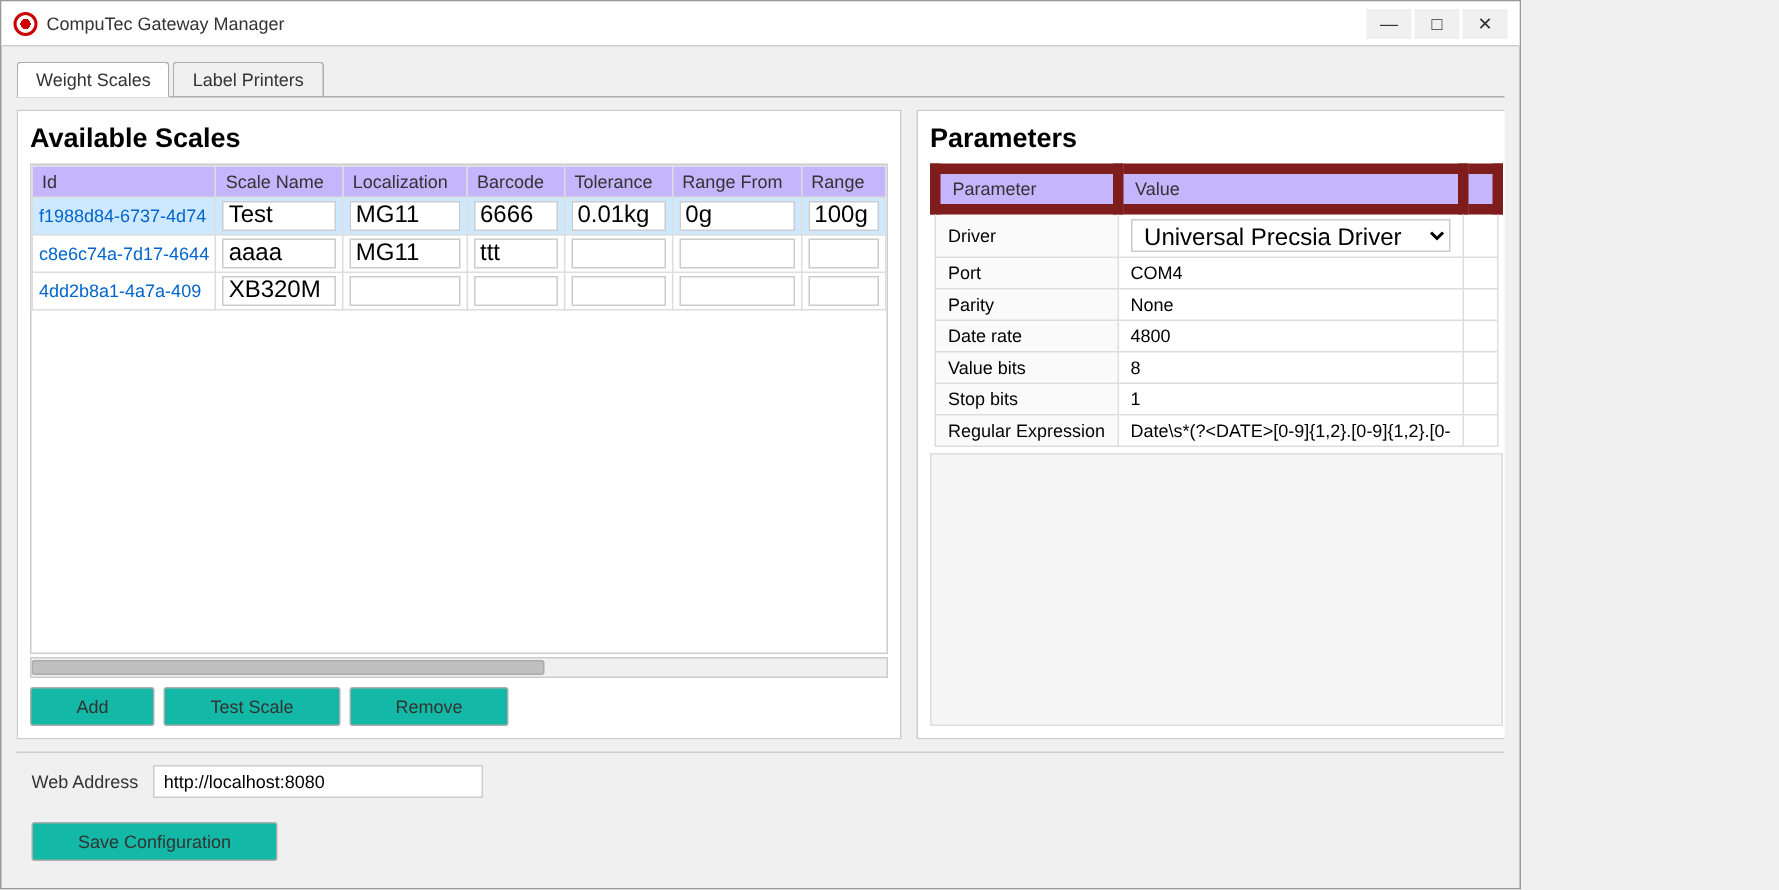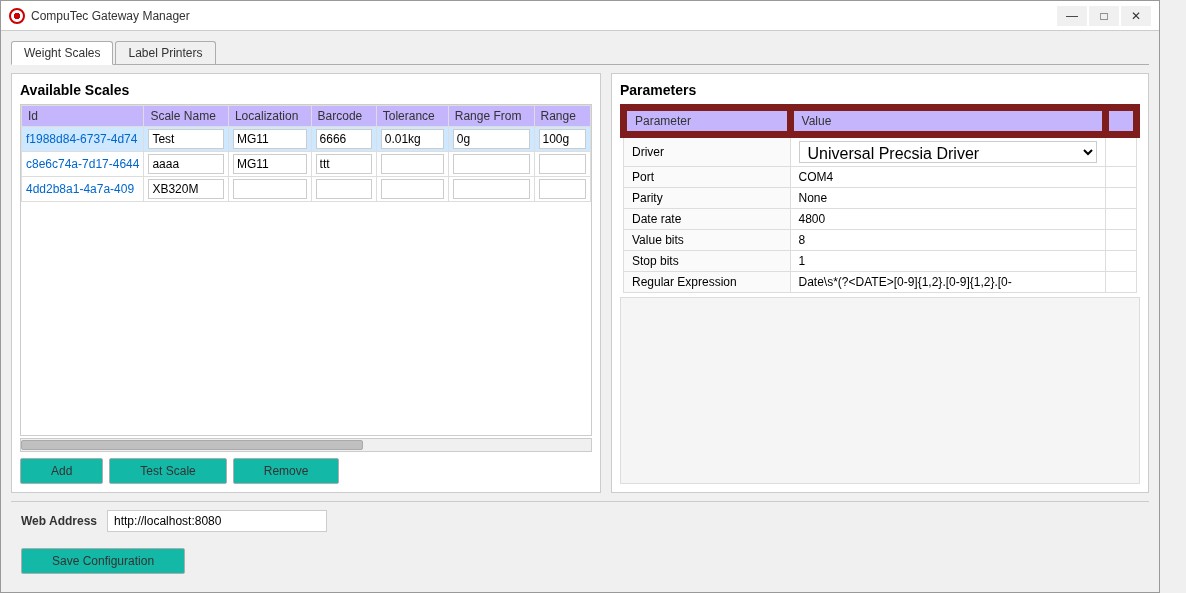--- a/index.html
+++ b/index.html
@@ -3,21 +3,21 @@
   <meta charset="utf-8">
   <style>
     * { box-sizing: border-box; margin: 0; padding: 0; }
     body {
       font-family: 'Segoe UI', Tahoma, Geneva, Verdana, sans-serif;
       font-size: 12px;
       background: #f0f0f0;
       user-select: none;
     }
     .window {
-      width: 1160px;
+      width: 1014px;
       height: 593px;
       background: #f0f0f0;
       border: 1px solid #999;
       display: flex;
       flex-direction: column;
     }
     .title-bar {
       background: #ffffff;
       height: 30px;
       display: flex;
@@ -96,21 +96,21 @@
     .left-panel {
       flex: 0 0 590px;
       display: flex;
       flex-direction: column;
       border: 1px solid #ccc;
       background: #ffffff;
       padding: 8px;
     }
 
     .panel-title {
-      font-size: 14px;
+      font-size: 18px;
       font-weight: bold;
       margin-bottom: 6px;
       color: #000;
     }
 
     .table-container {
       flex: 1;
       overflow: auto;
       border: 1px solid #ccc;
     }
@@ -139,21 +139,21 @@
     }
     .id-link {
       color: #0066cc;
       text-decoration: none;
     }
 
     .cell-input {
       width: 100%;
       border: 1px solid #ccc;
       padding: 1px 3px;
-      font-size: 12px;
+      font-size: 16px;
       background: #fff;
       height: 20px;
     }
 
     .scrollbar-row {
       display: flex;
       align-items: center;
       margin-top: 2px;
     }
 
@@ -250,21 +250,21 @@
 
     .bottom-section {
       padding: 8px 10px;
       display: flex;
       align-items: center;
       gap: 10px;
       border-top: 1px solid #ccc;
     }
     .web-address-label {
       font-size: 12px;
-      font-weight: bold;
+      font-weight: normal;
       color: #333;
     }
     .web-address-input {
       width: 220px;
       border: 1px solid #ccc;
       padding: 3px 6px;
       font-size: 12px;
       height: 22px;
     }
 

